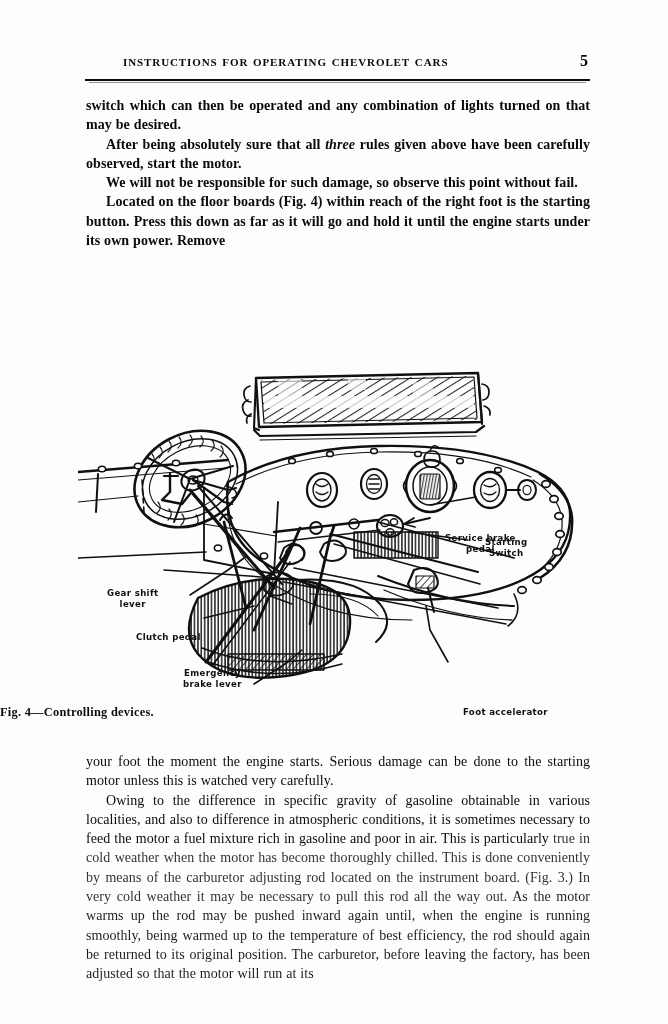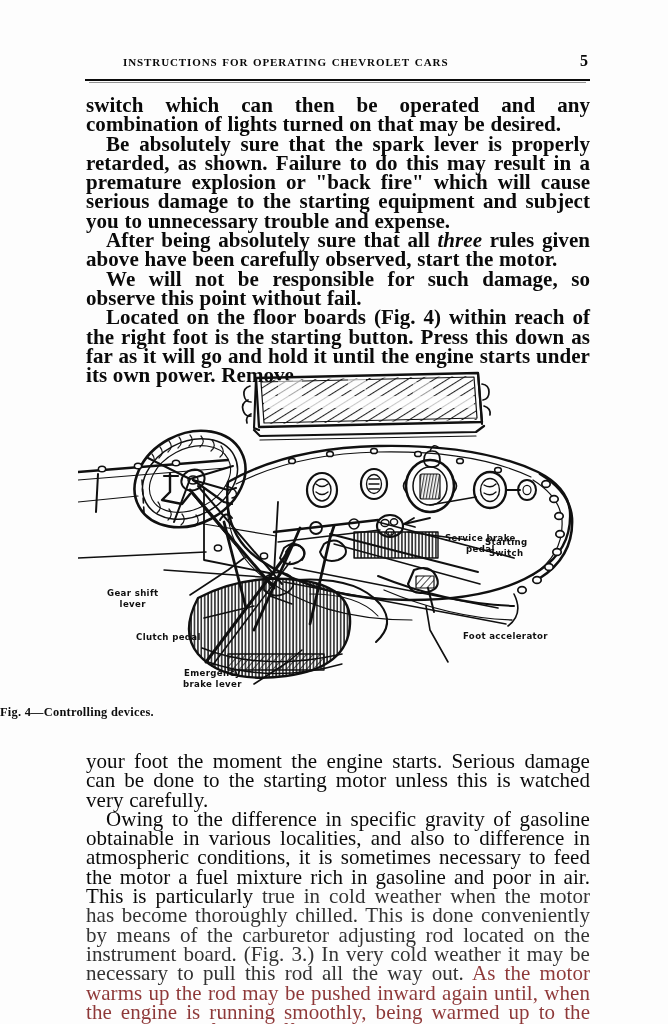--- a/index.html
+++ b/index.html
@@ -39,35 +39,35 @@
     border-top:2.4px solid #0b0b0b;
   }
   .header-rule::after{
     content:"";position:absolute;left:4px;top:1.2px;width:497px;height:1px;
     background:rgba(20,20,20,.45);
   }
 
   
   .col{
     position:absolute;left:86px;width:504px;
-    font-size:21px;
+    font-size:14px;
     line-height:19.3px;
     text-align:justify;
     color:#0a0a0a;
     font-weight:600;
     letter-spacing:.05px;
     word-spacing:.4px;
   }
   .col p{margin:0;text-indent:20px;}
   .col p.noind{text-indent:0;}
   .top-col{top:96px;}
   .bot-col{top:752px;font-weight:500;}
   .bot-col p{margin:0;}
   .fade2{color:#242424;opacity:.93;}
-  .fade3{color:#7f1d1d;opacity:.88;}
+  .fade3{color:#000000;opacity:.88;}
   em{font-style:italic;}
 
   
   .figure{position:absolute;left:78px;top:362px;width:520px;height:360px;}
   .figure svg{display:block;}
   .fig-caption{
     position:absolute;left:0;top:705px;width:668px;text-align:left;
     font-size:12.4px;font-weight:700;letter-spacing:.25px;color:#0d0d0d;
   }
   .callout{
@@ -87,21 +87,20 @@
 <div class="page">
 
   <div class="header">
     <div class="header-title">Instructions for Operating Chevrolet Cars</div>
     <div class="header-page">5</div>
   </div>
   <div class="header-rule"></div>
 
   <div class="col top-col">
     <p class="noind">switch which can then be operated and any combination of lights turned on that may be desired.</p>
-    <p>Be absolutely sure that the spark lever is properly retarded, as shown. Failure to do this may result in a premature explosion or "back fire" which will cause serious damage to the starting equipment and subject you to unnecessary trouble and expense.</p>
     <p><span id="p-three-a">After being absolutely sure that all <em>three</em> rules given above have been carefully observed, start the motor.</span></p>
     <p>We will not be responsible for such damage, so observe this point without fail.</p>
     <p>Located on the floor boards (Fig. 4) within reach of the right foot is the starting button. Press this down as far as it will go and hold it until the engine starts under its own power. Remove</p>
   </div>
 
   <div class="figure">
     <svg width="520" height="360" viewBox="0 0 520 360" xmlns="http://www.w3.org/2000/svg">
       <defs>
         <pattern id="hatchWS" width="7" height="7" patternTransform="rotate(58)" patternUnits="userSpaceOnUse">
           <line x1="0" y1="0" x2="0" y2="7" stroke="#111" stroke-width="2.1"></line>
@@ -327,21 +326,21 @@
 
   <div class="callout c-center" style="left:445px;top:493px;margin-top:40px;">Service brake
 pedal</div>
   <div class="callout c-center" style="left:485px;top:537px;text-align:center;">Starting
 Switch</div>
   <div class="callout c-center" style="left:107px;top:588px;">Gear shift
 lever</div>
   <div class="callout" style="left:136px;top:621px;margin-top:11px;">Clutch pedal</div>
   <div class="callout c-center" style="left:183px;top:668px;">Emergency
 brake lever</div>
-  <div class="callout" style="left:452px;top:631px;padding-left:11px;">Foot accelerator</div>
+  <div class="callout" style="left:452px;top:707px;padding-left:11px;">Foot accelerator</div>
 
   <div class="fig-caption">Fig. 4—Controlling devices.</div>
 
   <div class="col bot-col">
     <p class="noind">your foot the moment the engine starts. Serious damage can be done to the starting motor unless this is watched very carefully.</p>
     <p><span>Owing to the difference in specific gravity of gasoline obtainable in various localities, and also to difference in atmospheric conditions, it is sometimes necessary to feed the motor a fuel mixture rich in gasoline and poor in air. This is particularly </span><span class="fade2">true in cold weather when the motor has become thoroughly chilled. This is done conveniently by means of the carburetor adjusting rod located on the instrument board. (Fig. 3.) In very cold weather it may be necessary to pull this rod all the way out. </span><span class="fade3">As the motor warms up the rod may be pushed inward again until, when the engine is running smoothly, being warmed up to the temperature of best efficiency, the rod should again be returned to its original position. The carburetor, before leaving the factory, has been adjusted so that the motor will run at its</span></p>
   </div>
 
 </div>
 

